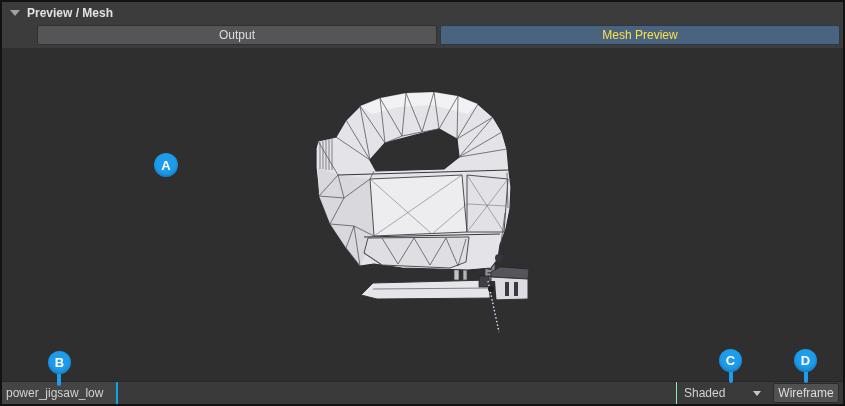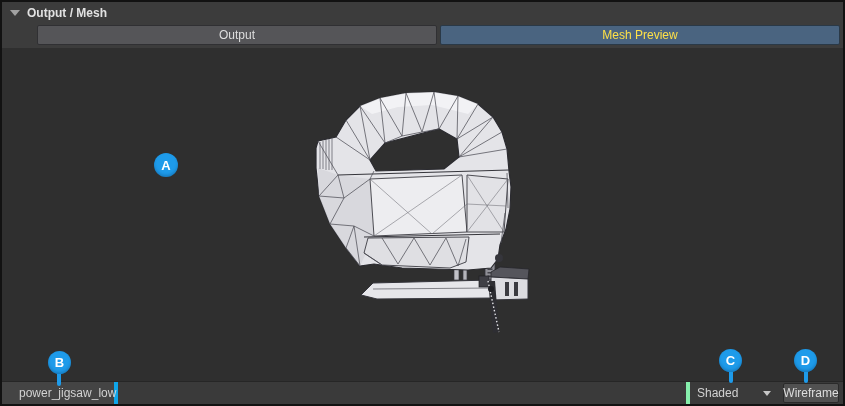--- a/index.html
+++ b/index.html
@@ -67,42 +67,42 @@
   .statusbar {
     height:23px;
     display:flex; align-items:stretch;
     background:#3A3A3A;
     border-top:1px solid #262626;
     font-size:12px; color:#D2D2D2;
   }
   .mesh-chip {
     width:116px;
     display:flex; align-items:center;
-    padding-left:17px;
+    padding-left:4px;
     background:#444444;
-    border-right:4px solid #0ea5e9;
+    border-right:2px solid #0ea5e9;
     white-space:nowrap;
   }
   .sb-spacer { flex:1; }
   .popup {
     width:92px;
     display:flex; align-items:center;
     padding:0 7px;
-    border-left:4px solid #86efac;
+    border-left:1px solid #86efac;
     cursor:default;
   }
   .popup-label { flex:1; }
   .dd-arrow {
     width:0; height:0;
     border-left:4px solid transparent;
     border-right:4px solid transparent;
     border-top:5px solid #C6C6C6;
   }
   .wire-btn {
-    width:56px;
+    width:66px;
     margin:1px 4px 1px 5px;
     display:flex; align-items:center; justify-content:center;
     background:#515151;
     border:1px solid #2A2A2A;
     border-radius:2px;
     color:#DEDEDE;
     cursor:default;
   }
   
   .badge {
@@ -125,21 +125,21 @@
     z-index:5;
   }
 </style>
 </head>
 <body>
 
 <div class="window">
 
   <div class="header">
     <span class="foldout-tri"></span>
-    <span class="header-title">Output / Mesh</span>
+    <span class="header-title">Preview / Mesh</span>
   </div>
 
   <div class="tabbar">
     <div class="tab">Output</div>
     <div class="tab active">Mesh Preview</div>
   </div>
 
   <div class="preview">
     <svg width="841" height="333" viewBox="0 0 841 333">
 

